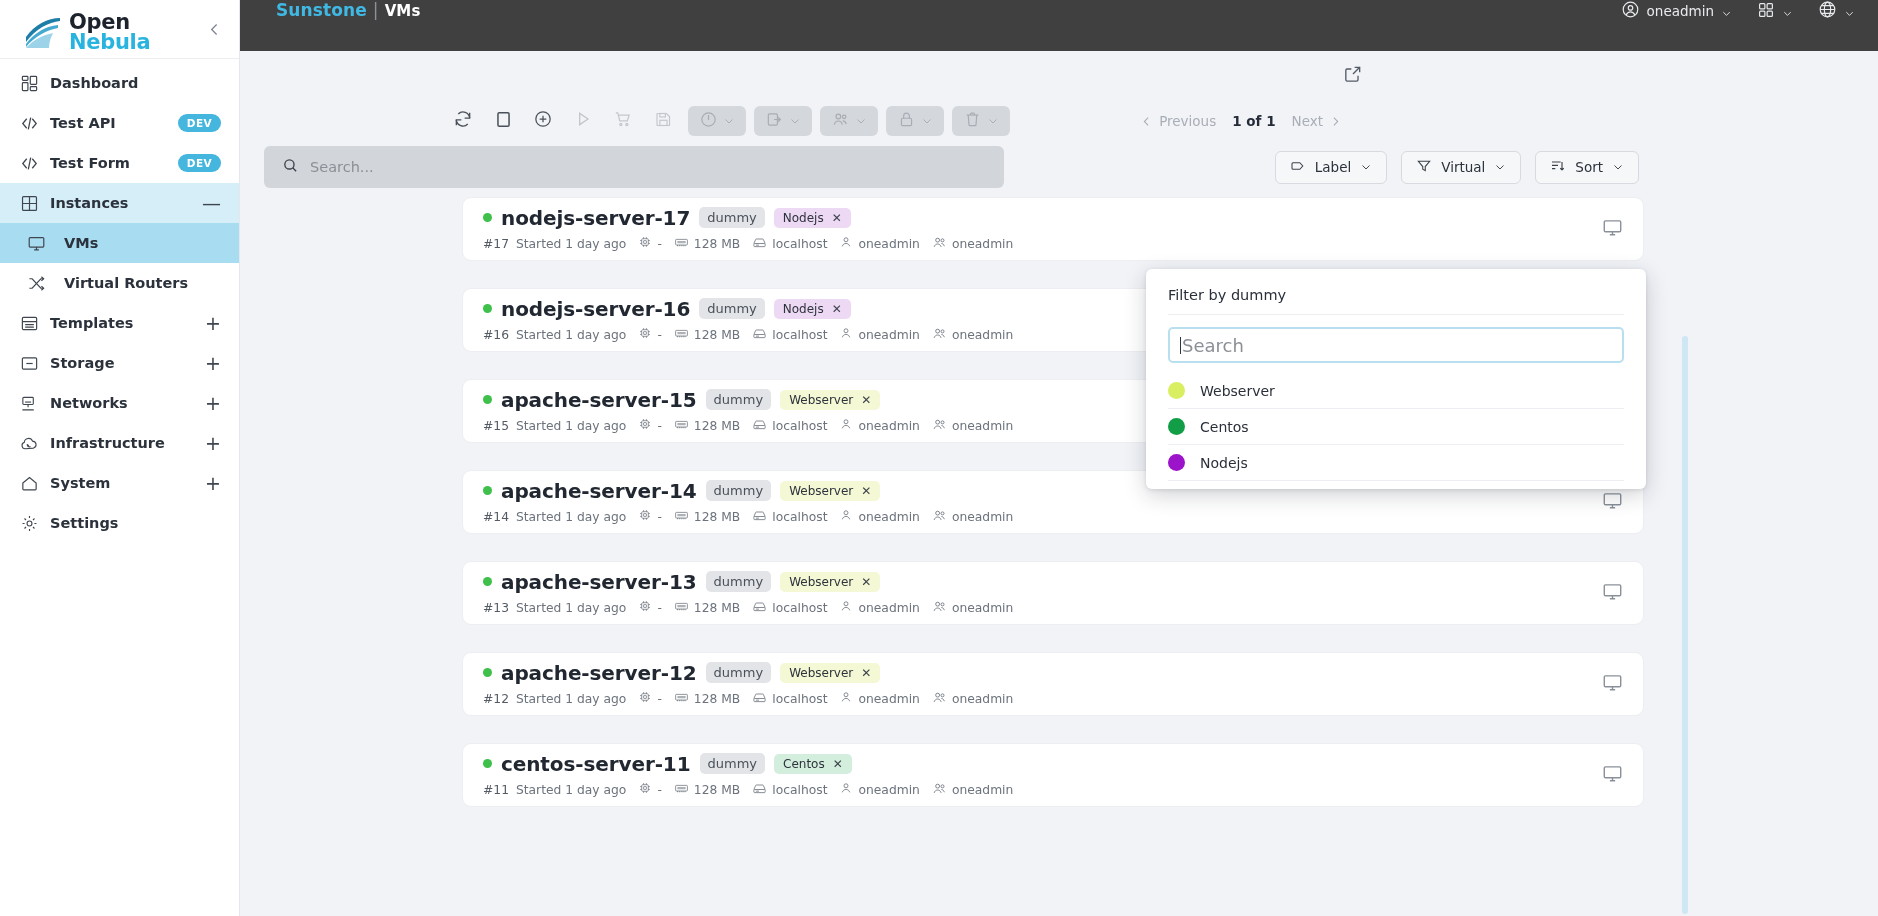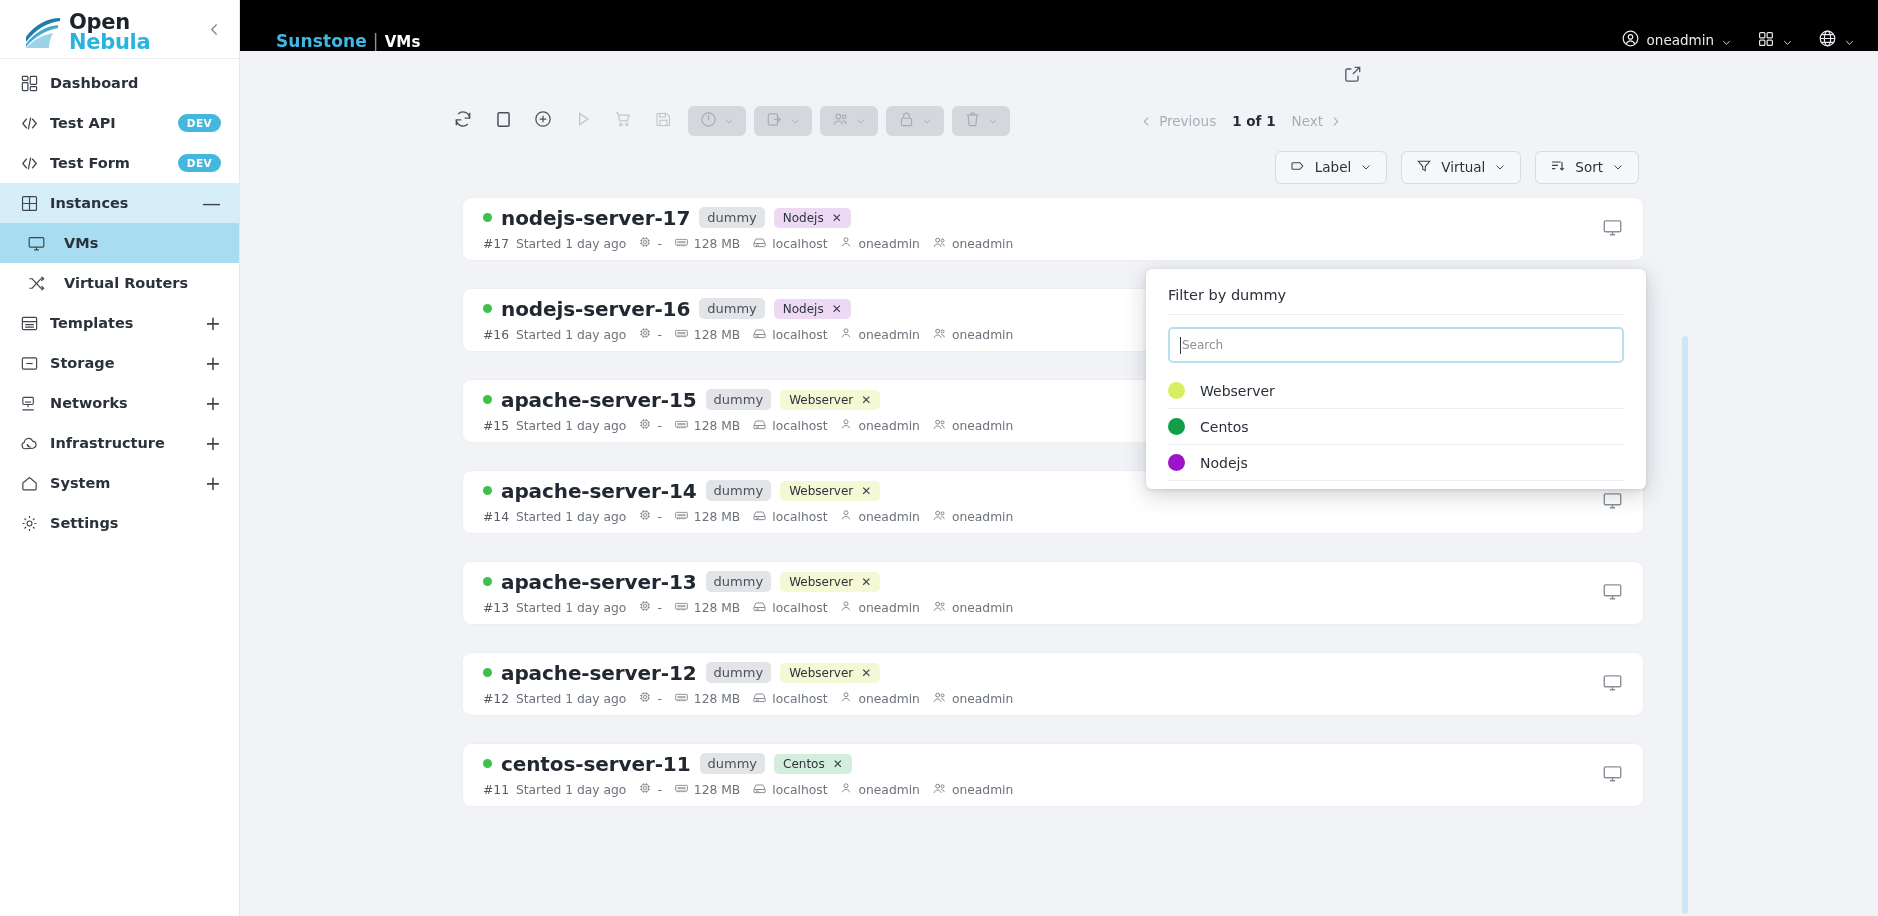--- a/index.html
+++ b/index.html
@@ -49,21 +49,21 @@
   .badge-dev {
     background: #45b6dd; color: #fff; font-size: 10.5px; font-weight: 700;
     border-radius: 10px; padding: 3px 9px; letter-spacing: 0.4px;
   }
   .nav-plus { color: #3f464f; font-size: 19px; line-height: 1; font-weight: 400; }
   .nav-minus { color: #3f464f; font-size: 19px; line-height: 1; }
 
   
   .content { flex: 1 1 auto; position: relative; background: #f1f3f7; }
   .topbar {
-    height: 51px; background: #000000; display: flex; align-items: flex-end;
+    height: 51px; background: #404040; display: flex; align-items: flex-start;
     padding: 0 24px 0 36px; position: relative;
   }
   .topbar-title { font-size: 17px; font-weight: 600; letter-spacing: .1px; }
   .t-sun { color: #40b8e4; }
   .t-sep { color: #8c919c; margin: 0 6px; font-weight: 400; }
   .t-page { color: #ffffff; font-weight: 600; font-size: 15px; }
   .topbar-right { margin-left: auto; display: flex; align-items: center; gap: 26px; }
   .tb-btn { display: flex; align-items: center; gap: 7px; color: #e8eaee; font-size: 13.5px; cursor: pointer; }
   .chev { width: 10px; height: 10px; }
 
@@ -138,21 +138,21 @@
     z-index: 50; padding: 0 0 8px 0;
   }
   .popup-title { font-size: 14.5px; color: #2a303a; padding: 18px 22px 11px 22px; }
   .popup-sep { height: 1px; background: #eceef1; margin: 0 22px; }
   .popup-search-wrap { padding: 12px 22px 10px 22px; }
   .popup-search {
     height: 36px; border: 2px solid #b8dfef; border-radius: 5px;
     display: flex; align-items: center; padding: 0 10px; position: relative;
   }
   .caret { width: 1px; height: 17px; background: #31373f; margin-right: 1px; }
-  .popup-ph { color: #8b9097; font-size: 12px; }
+  .popup-ph { color: #8b9097; font-size: 18px; }
   .popup-item {
     display: flex; align-items: center; gap: 15px;
     padding: 9px 22px; font-size: 14px; color: #2a303a; cursor: pointer;
   }
   .lbl-dot { width: 17px; height: 17px; border-radius: 50%; flex: 0 0 17px; }
 </style>
 </head>
 <body>
 
 <div class="app">
@@ -469,20 +469,29 @@
           <span class="pg-link">
             <span>Next</span>
             <svg viewBox="0 0 24 24" width="13" height="13" fill="none" stroke="currentColor" stroke-width="2">
                 <path d="M9 5l7 7-7 7"></path>
               </svg>
           </span>
         </div>
       </div>
 
       <div class="filters-row">
+        <div class="search-box">
+          <span>
+            <svg viewBox="0 0 24 24" width="17" height="17" fill="none" stroke="#3c424b" stroke-width="1.9">
+                <circle cx="10.5" cy="10.5" r="6.5"></circle>
+                <path d="M15.4 15.4L20 20"></path>
+              </svg>
+          </span>
+          <span class="search-ph">Search...</span>
+        </div>
         <div class="fbtns">
           <div class="fbtn">
             <span>
               <svg viewBox="0 0 24 24" width="16" height="16" fill="none" stroke="currentColor" stroke-width="1.6">
                   <path d="M3 8.5A1.5 1.5 0 014.5 7h10.2l4.5 5-4.5 5H4.5A1.5 1.5 0 013 15.5z"></path>
                 </svg>
             </span>
             <span>Label</span>
             <svg viewBox="0 0 24 24" width="12" height="12" fill="none" stroke="currentColor" stroke-width="1.9">
                 <path d="M5 9l7 7 7-7"></path>

